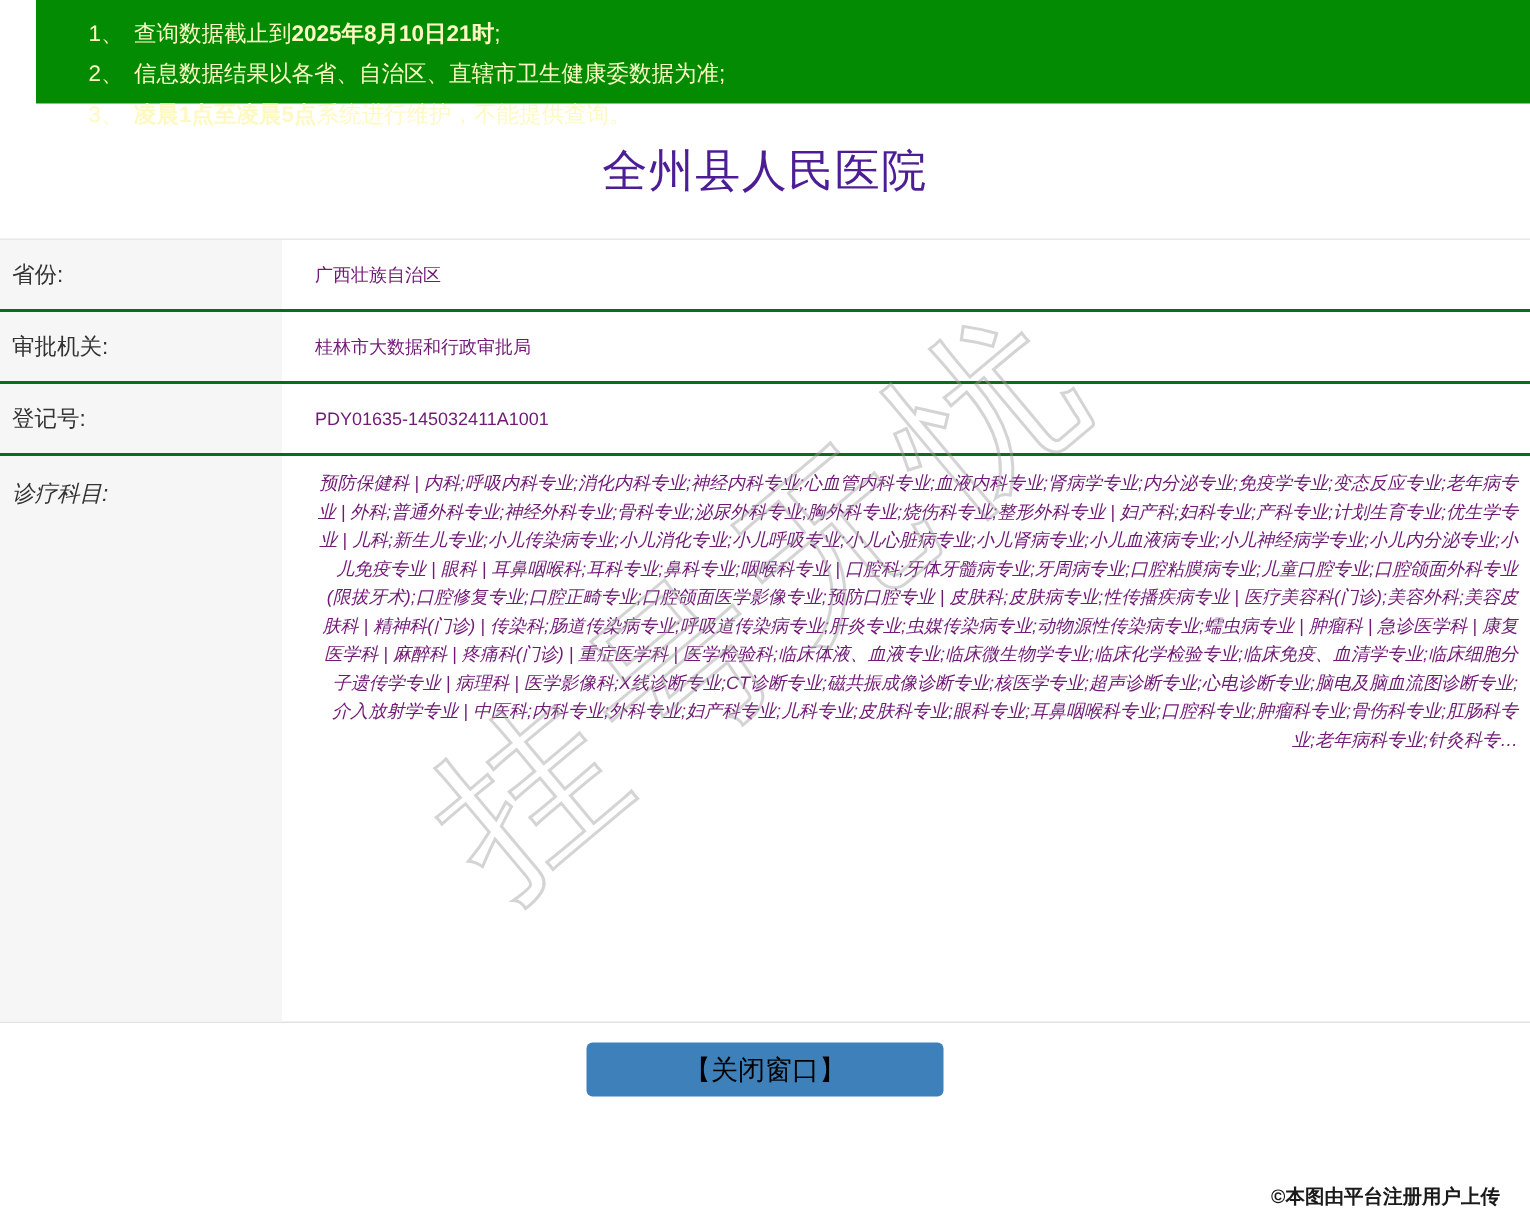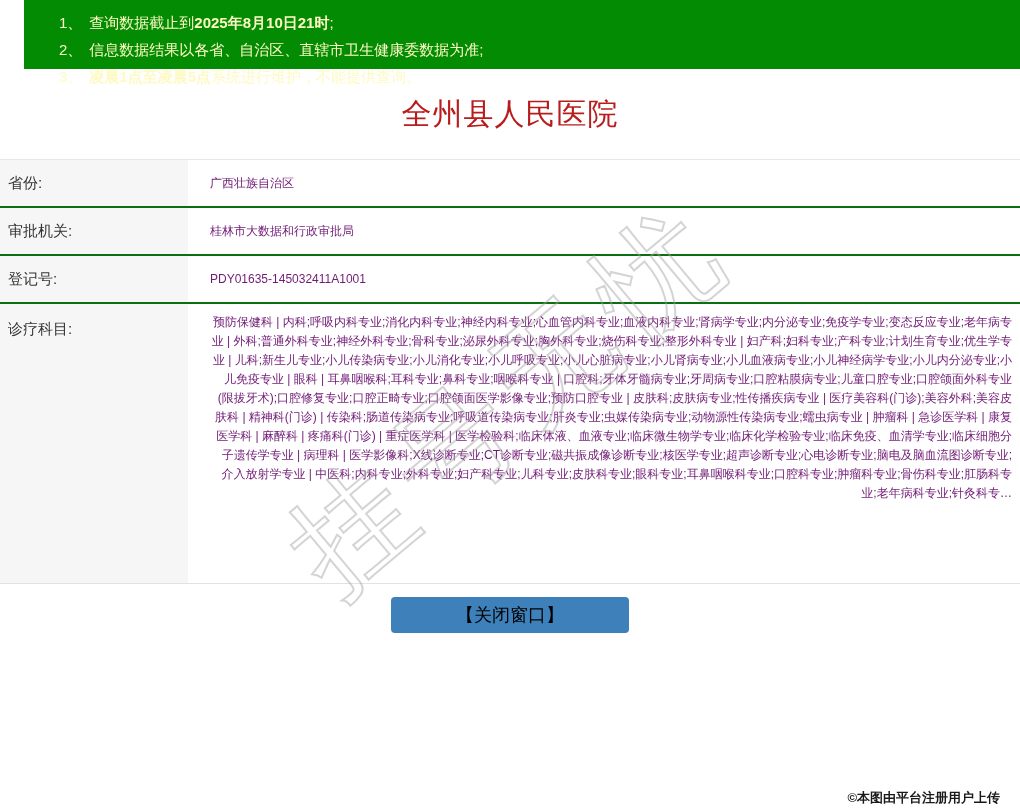--- a/index.html
+++ b/index.html
@@ -9,26 +9,26 @@
 
   
   .notice-bar { width:100%; height:69px; background:#038c03; color:#fef9c3;
     padding:9px 10px 0 35px; font-size:15px;margin-left:24px; }
   .notice-line { line-height:27px; white-space:nowrap; }
   .notice-num { margin-right:7px; }
   .notice-bold { font-weight:bold; }
 
   
   .title-wrap { height:90px; display:flex; align-items:center; justify-content:center; }
-  .page-title { font-size:30px; color:#b91c1c; font-weight:400; letter-spacing:1px; }
+  .page-title { font-size:30px; color:#4c1d95; font-weight:400; letter-spacing:1px; }
 
   
   .info-table { width:100%; border-top:1px solid #e7e7e7;text-align:right; }
   .row { display:flex; width:100%; height:48px; border-bottom:2px solid #0c6e12; }
-  .row.last { height:280px; border-bottom:1px solid #e2e2e2; }
+  .row.last { height:378px; border-bottom:1px solid #e2e2e2;font-style:italic; }
   .cell-label { width:188px; flex:0 0 188px; background:#f6f6f6; color:#333;
     font-size:15px; display:flex; align-items:center; padding-left:8px; }
   .row.last .cell-label { align-items:flex-start; padding-top:16px; }
   .cell-value { flex:1; color:#701a75; font-size:12px; display:flex; align-items:center;
     padding-left:22px; padding-right:8px; }
   .row.last .cell-value { display:block; padding-top:9px; line-height:19px;
     overflow:hidden; height:100%; }
 
   
   .watermark { position:absolute; left:160px; top:320px; width:700px; text-align:center;

